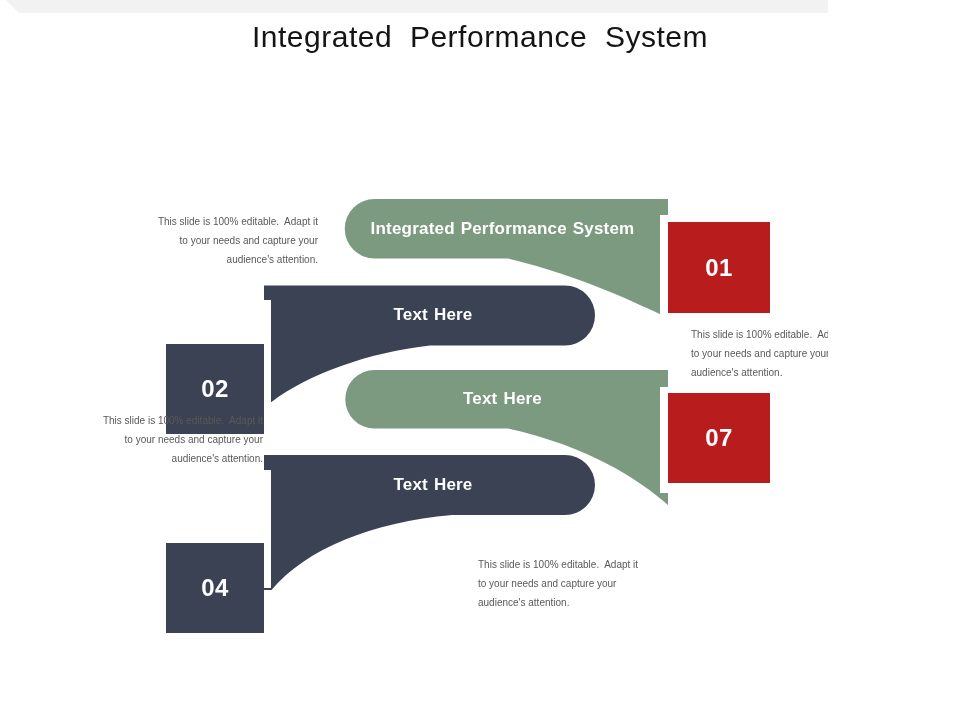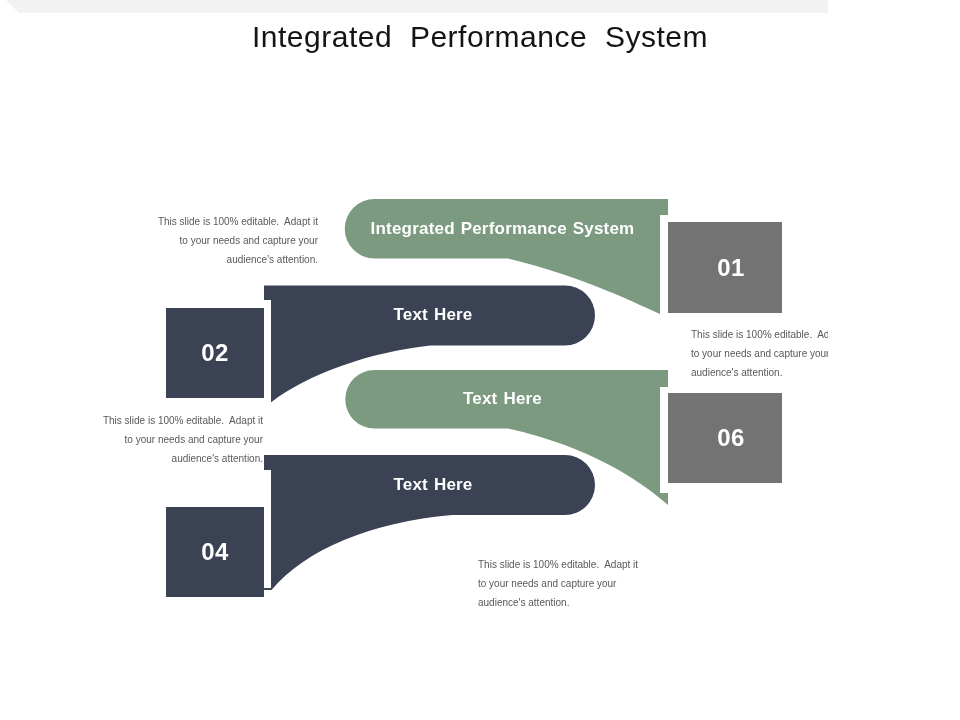--- a/index.html
+++ b/index.html
@@ -25,22 +25,22 @@
     color:#ffffff;font-weight:bold;font-size:17px;letter-spacing:0.2px;word-spacing:1px;
   }
   .label1{left:345px;top:199px;width:315px;height:59px;}
   .label2{left:271px;top:285px;width:324px;height:60px;}
   .label3{left:345px;top:370px;width:315px;height:58px;}
   .label4{left:271px;top:455px;width:324px;height:60px;}
   .numbox{
     position:absolute;display:flex;align-items:center;justify-content:center;
     color:#ffffff;font-weight:bold;font-size:24px;letter-spacing:0.5px;
   }
-  .numbox.green{background:#737373;padding-left:12px;}
-  .numbox.dark{background:#3B4253;}
+  .numbox.green{background:#b91c1c;}
+  .numbox.dark{background:#3B4253;margin-top:36px;}
   .box01{left:668px;top:222px;width:102px;height:91px;}
   .box02{left:166px;top:308px;width:98px;height:90px;}
   .box03{left:668px;top:393px;width:102px;height:90px;}
   .box04{left:166px;top:507px;width:98px;height:90px;}
   .caption{
     position:absolute;color:#595959;font-size:10px;line-height:19px;
     white-space:pre-wrap;
   }
   .cap1{left:60px;top:212px;width:258px;text-align:right;}
   .cap2{left:691px;top:325px;width:240px;text-align:left;}
@@ -77,21 +77,21 @@
   <div class="band-label label3">Text Here</div>
   <div class="band-label label4">Text Here</div>
 
   <div class="numbox green box01">
     <span>01</span>
   </div>
   <div class="numbox dark box02">
     <span>02</span>
   </div>
   <div class="numbox green box03">
-    <span>06</span>
+    <span>07</span>
   </div>
   <div class="numbox dark box04">
     <span>04</span>
   </div>
 
   <div class="caption cap1">This slide is 100% editable.  Adapt it
 to your needs and capture your
 audience's attention.</div>
   <div class="caption cap2">This slide is 100% editable.  Adapt it
 to your needs and capture your

